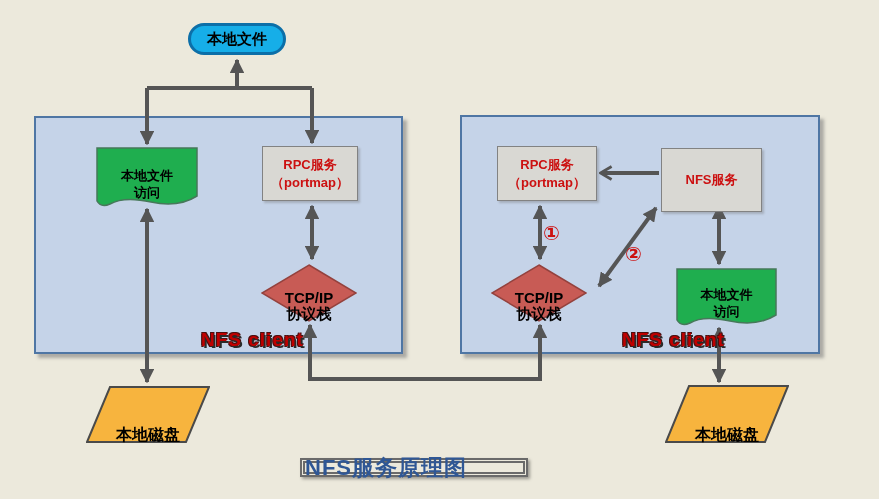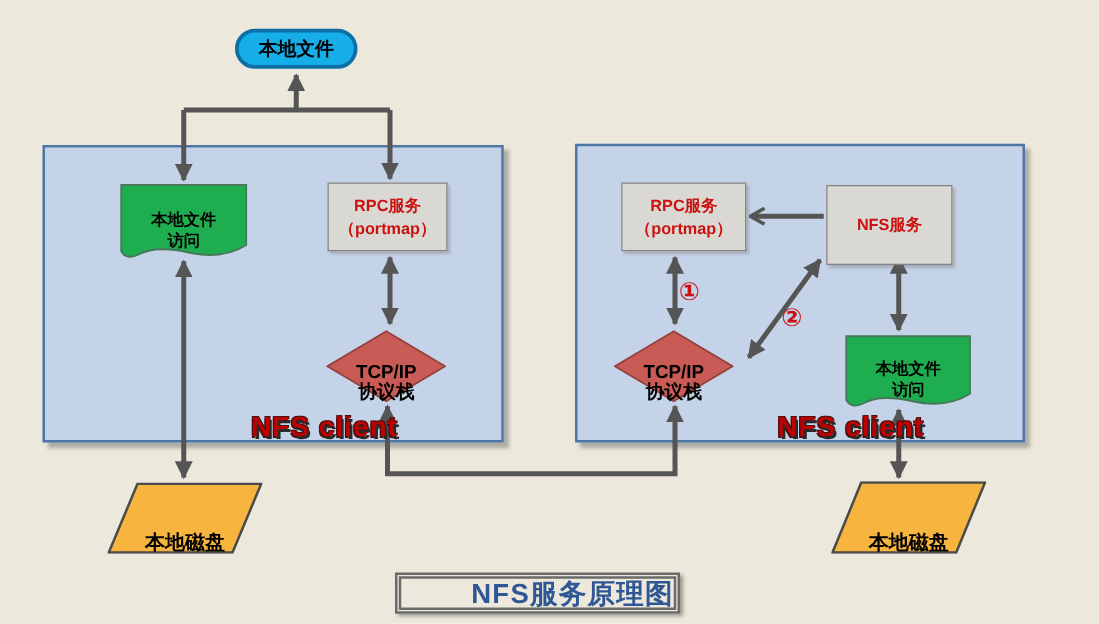--- a/index.html
+++ b/index.html
@@ -27,28 +27,28 @@
   .diamondpath{fill:var(--diamond-fill,#C85B55);stroke:#94423e;stroke-width:1.5;}
   .diamond .txt{font-size:15px;line-height:16px;}
   .diskpath{fill:var(--disk-fill,#F7B43E);stroke:#4a4a4a;stroke-width:2;}
   .disk .txt{font-size:16px;}
 
   .service{position:absolute;background:var(--service-fill,#D9D8D3);border:1px solid #828282;
            box-shadow:2px 2px 2px rgba(110,110,110,.35);display:flex;flex-direction:column;align-items:center;
            justify-content:center;font-weight:bold;font-size:13px;line-height:18px;
            color:var(--service-text,#CC1111);z-index:6;box-sizing:border-box;}
 
-  .section-label{position:absolute;z-index:7;font-weight:bold;font-size:22px;letter-spacing:1px;
+  .section-label{position:absolute;z-index:7;font-weight:bold;font-size:19px;letter-spacing:1px;
            color:var(--section-label,#C00000);
            text-shadow:2px 2px 0 #2a2a2a,-1px -1px 0 #4d0f0f,1px -1px 0 #4d0f0f,-1px 1px 0 #4d0f0f;padding-left:44px;}
 
   .step{position:absolute;z-index:7;color:var(--service-text,#CC1111);font-size:20px;font-weight:bold;}
 
-  .title-box{position:absolute;left:316px;top:458px;width:228px;height:33px;border:5px double #6a6a6a;
-           box-shadow:2px 2px 3px rgba(0,0,0,.35);display:flex;align-items:center;justify-content:flex-end;
+  .title-box{position:absolute;left:300px;top:458px;width:228px;height:19px;border:5px double #6a6a6a;
+           box-shadow:2px 2px 3px rgba(0,0,0,.35);display:flex;align-items:center;justify-content:flex-start;
            box-sizing:border-box;z-index:8;}
   .title-box span{color:var(--title-text,#2F5795);font-weight:bold;font-size:22px;letter-spacing:1px;}
 </style>
 </head>
 <body>
 
 <div class="canvas">
 
   <div class="panel client"></div>
   <div class="panel server"></div>

